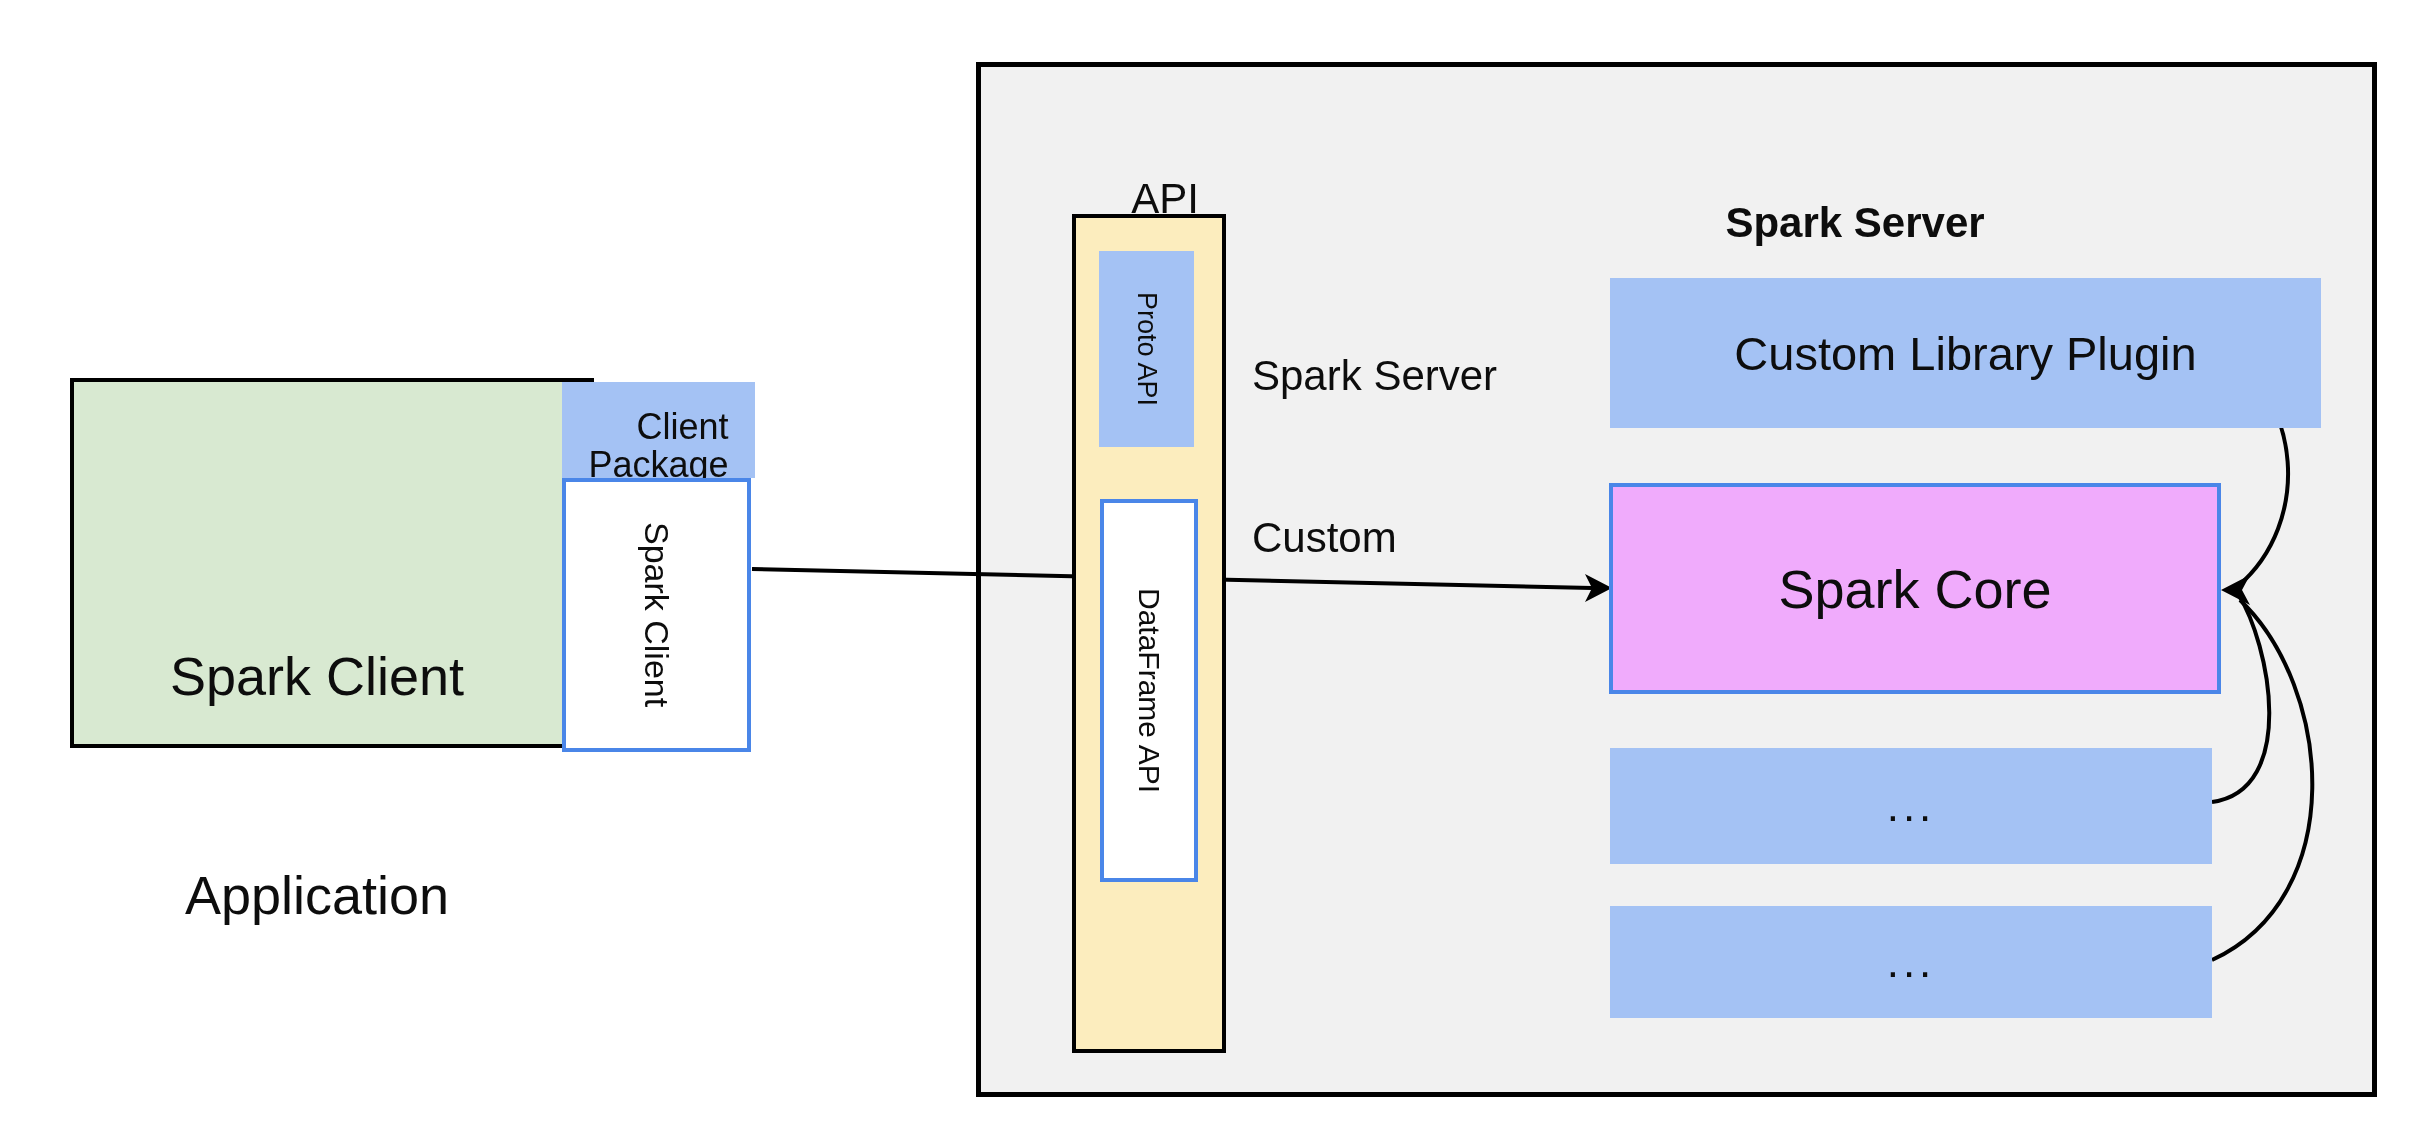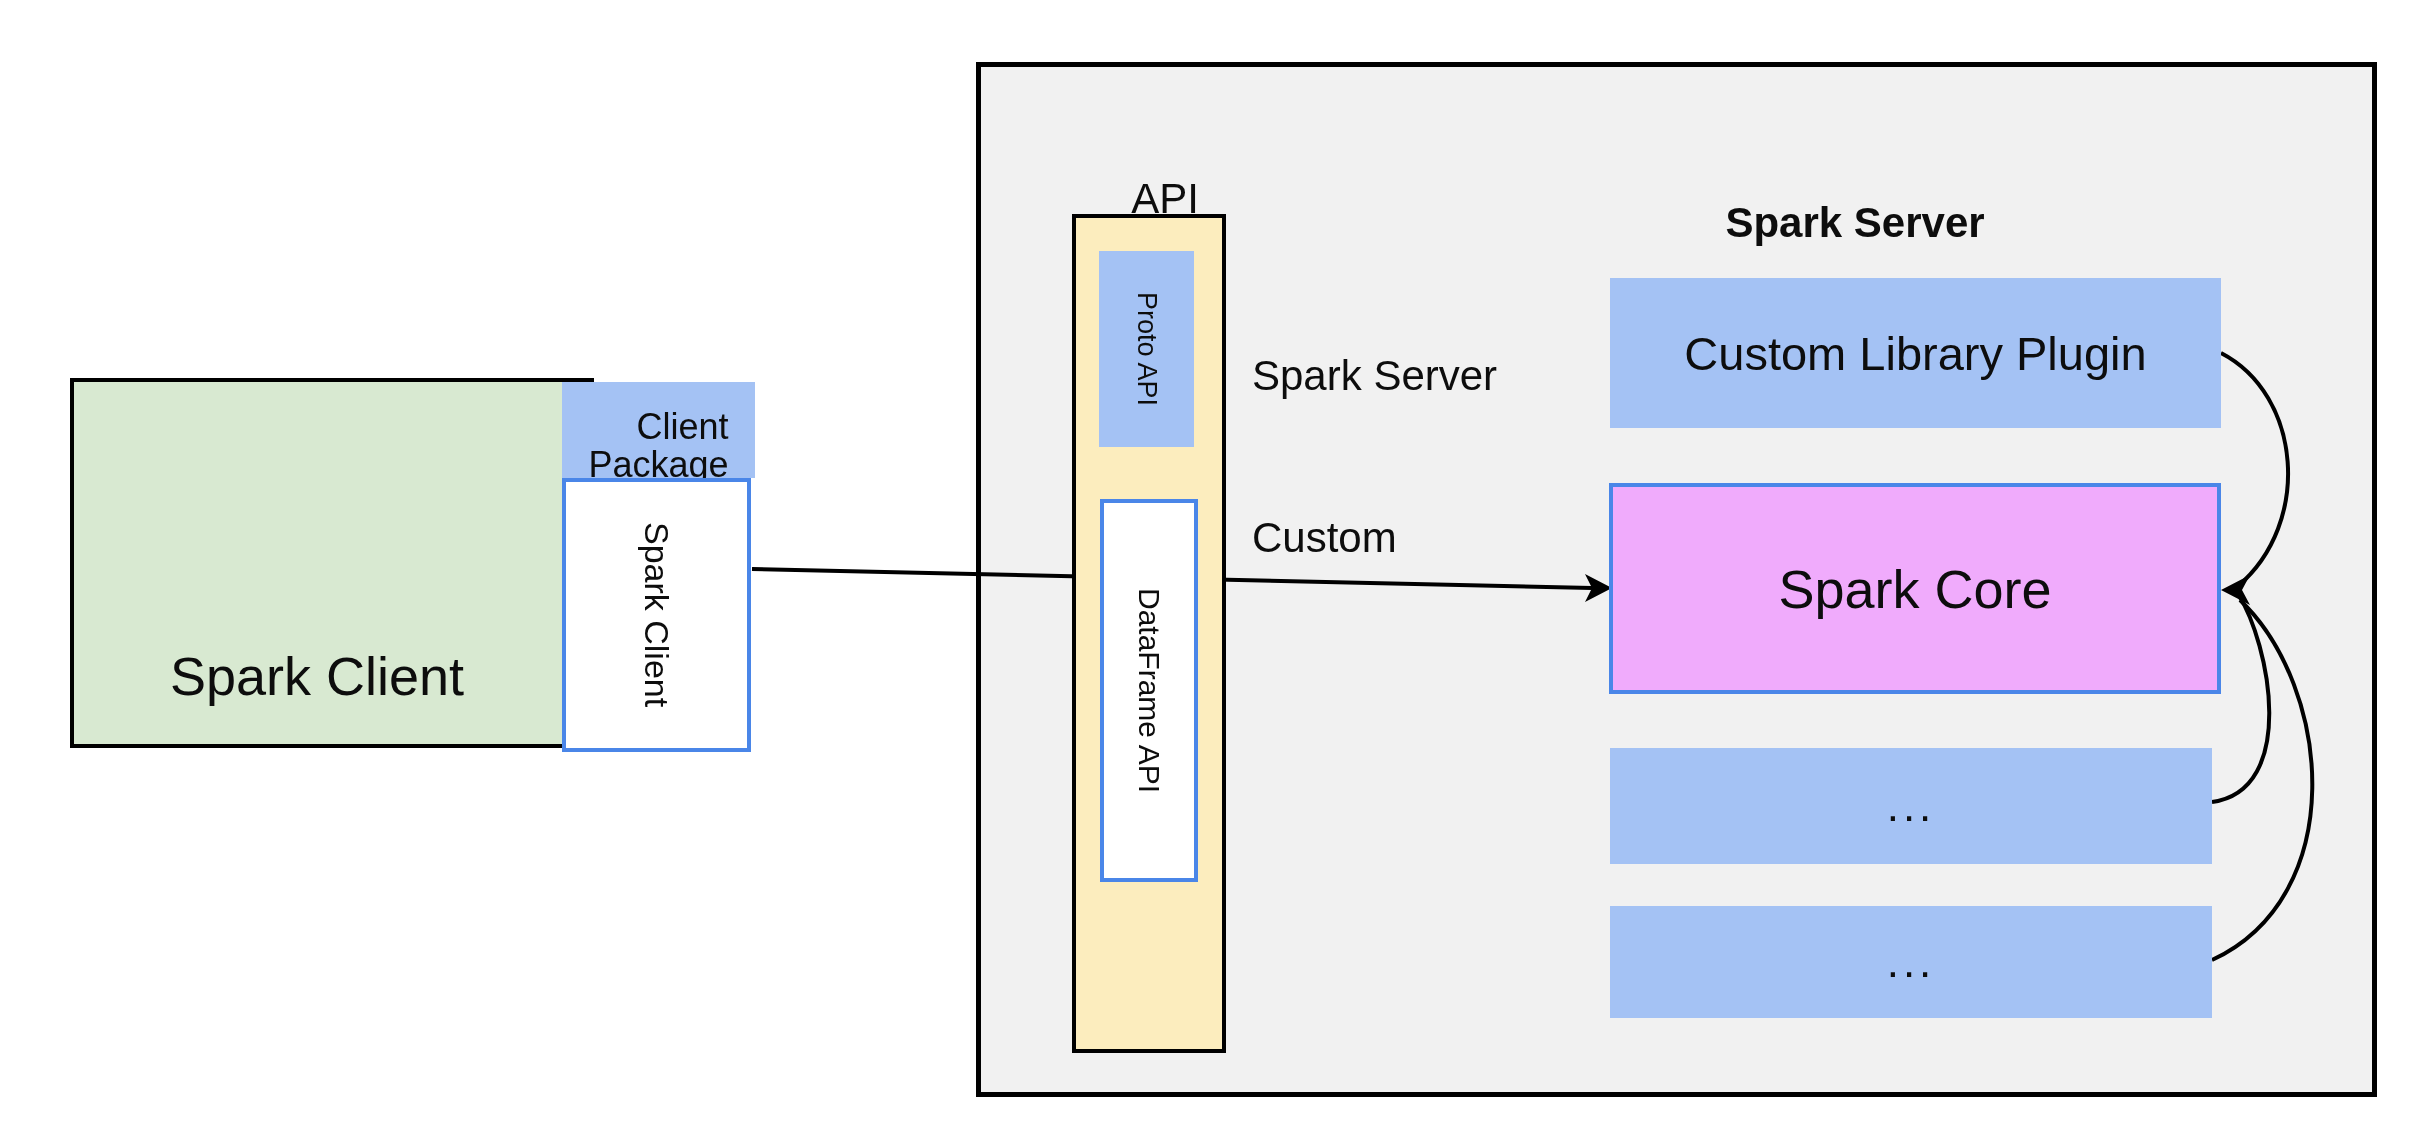--- a/index.html
+++ b/index.html
@@ -54,21 +54,21 @@
   .proto-api-box .vtext{font-size:27px;}
   .dataframe-api-box{
     left:1100px;top:499px;width:98px;height:383px;
     background:#fff;border:4px solid #4a86e8;
     display:flex;align-items:center;justify-content:center;
   }
   .dataframe-api-box .vtext{font-size:30px;}
 
   
   .plugin-box{
-    left:1610px;top:278px;width:611px;height:150px;background:#a4c2f4;
+    left:1610px;top:278px;width:711px;height:150px;background:#a4c2f4;
     display:flex;align-items:center;justify-content:center;
     font-size:47px;
   }
   .spark-core-box{
     left:1609px;top:483px;width:612px;height:211px;
     background:#f0abfc;border:4px solid #4a86e8;
     display:flex;align-items:center;justify-content:center;
     font-size:54px;
   }
   .dots-box{
@@ -114,20 +114,21 @@
   <div>Spark Server</div>
 </div>
 <div class="abs lbl server-library-label">
   <div>Spark Server</div>
   <div>Custom</div>
 </div>
 
 <div class="abs green-box"></div>
 <div class="abs lbl lbl-center green-box-label">
   <div>Spark Client</div>
+  <div>Application</div>
 </div>
 <div class="abs client-package-box">
   <div class="client-package-label">
     <div>Client</div>
     <div>Package</div>
   </div>
 </div>
 <div class="abs spark-client-box">
   <span class="vtext">Spark Client</span>
 </div>

